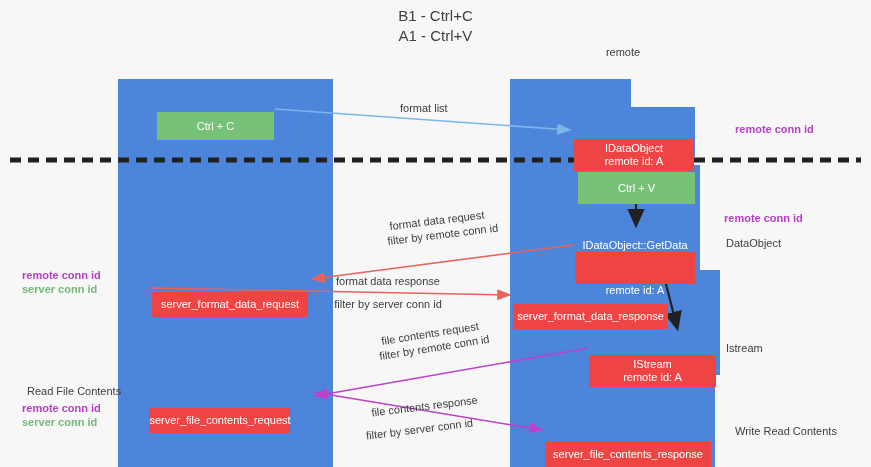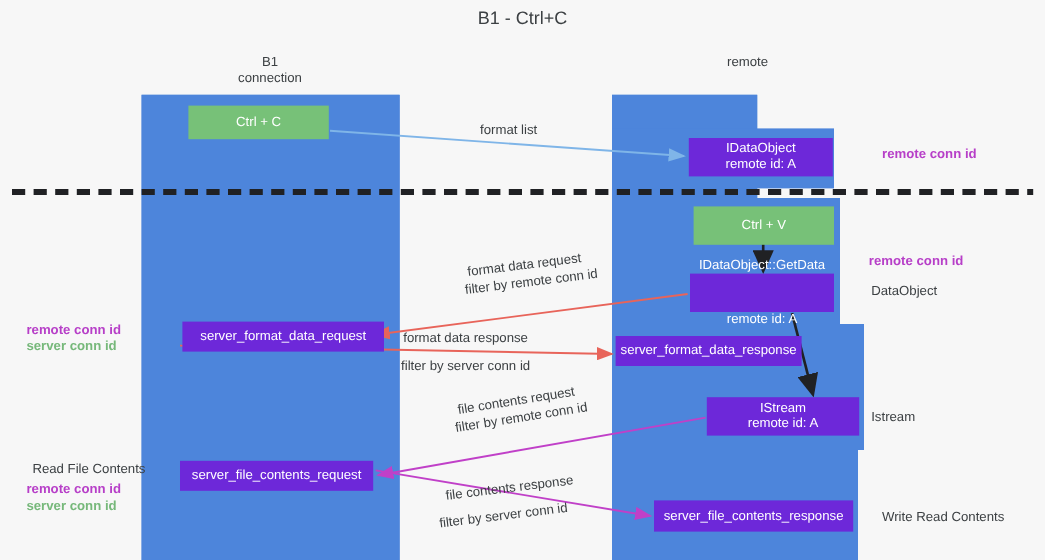--- a/index.html
+++ b/index.html
@@ -32,31 +32,31 @@
   }
 
   
   .node{
     position:absolute;display:flex;flex-direction:column;
     align-items:center;justify-content:center;
     font-size:11px;line-height:13px;color:#ffffff;text-align:center;
     box-sizing:border-box;
   }
   .node.green{background:#77c178;}
-  .node.orange{background:#6d28d9;}
+  .node.orange{background:#ef4444;margin-top:24px;}
   .node .l2{display:block;}
 
-  #n-ctrlc{left:157px;top:88px;width:117px;height:28px;}
+  #n-ctrlc{left:157px;top:112px;width:117px;height:28px;}
   #n-idataobject{left:574px;top:115px;width:120px;height:32px;}
   #n-ctrlv{left:578px;top:172px;width:117px;height:32px;}
   #n-getdata{left:575px;top:228px;width:120px;height:32px;gap:32px;}
-  #n-sfdreq{left:152px;top:268px;width:168px;height:25px;}
+  #n-sfdreq{left:152px;top:268px;width:156px;height:25px;}
   #n-sfdresp{left:513px;top:280px;width:155px;height:25px;}
   #n-istream{left:589px;top:331px;width:127px;height:32px;}
-  #n-sfcreq{left:150px;top:384px;width:161px;height:25px;}
+  #n-sfcreq{left:150px;top:384px;width:140px;height:25px;}
   #n-sfcresp{left:545px;top:417px;width:166px;height:26px;}
 
   
   .side{
     position:absolute;font-size:11px;line-height:14px;font-weight:bold;
     white-space:nowrap;
   }
   .side.plain{font-weight:normal;color:#3c4043;}
   .rid{color:#b73fc8;}
   .sid{color:#76b87a;}
@@ -77,26 +77,23 @@
   svg#wires text{font-family:"Liberation Sans", sans-serif;font-size:11px;
                  fill:#3c4043;}
 </style>
 </head>
 <body>
 
 <div id="stage">
 
   <div id="title">
     <div>B1 - Ctrl+C</div>
-  </div>
-
-  <div id="cap-b1" class="lane-caption">
-    <div>B1</div>
-    <div>connection</div>
-  </div>
+    <div>A1 - Ctrl+V</div>
+  </div>
+
   <div id="cap-a1" class="lane-caption">
     <div>remote</div>
   </div>
 
   <div id="lane-b1" class="lane"></div>
   <div id="lane-a1" class="lane"></div>
 
   <svg id="wires" viewBox="0 0 871 467">
     <defs>
       <marker id="ah-blue" markerWidth="9" markerHeight="7" refX="8" refY="3.5" orient="auto">

